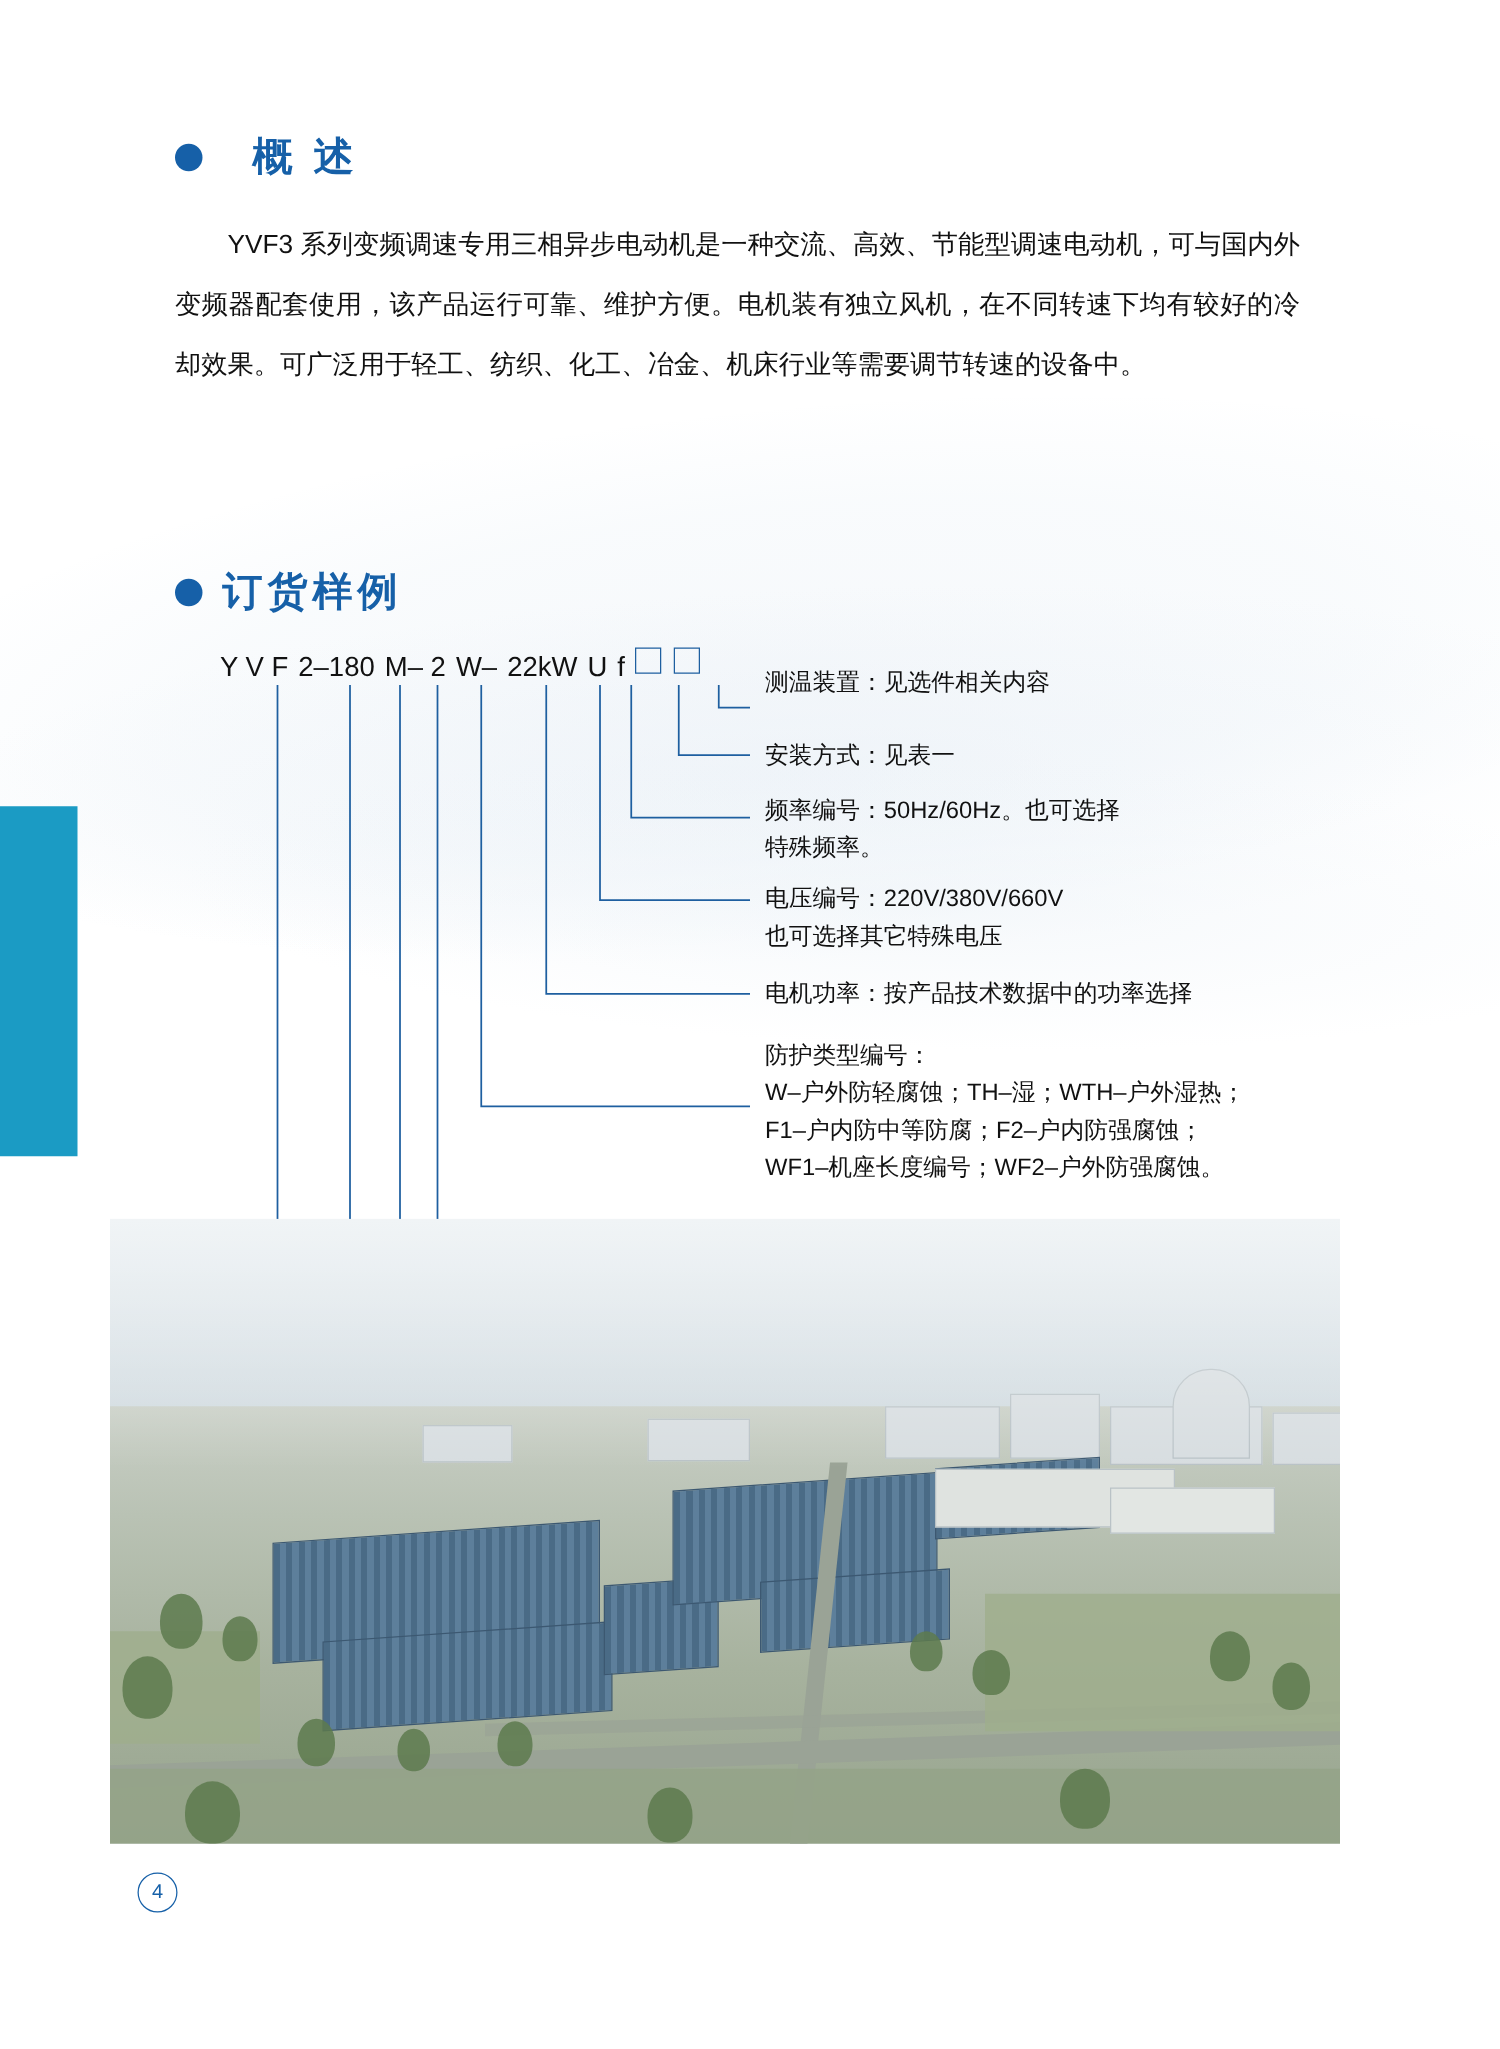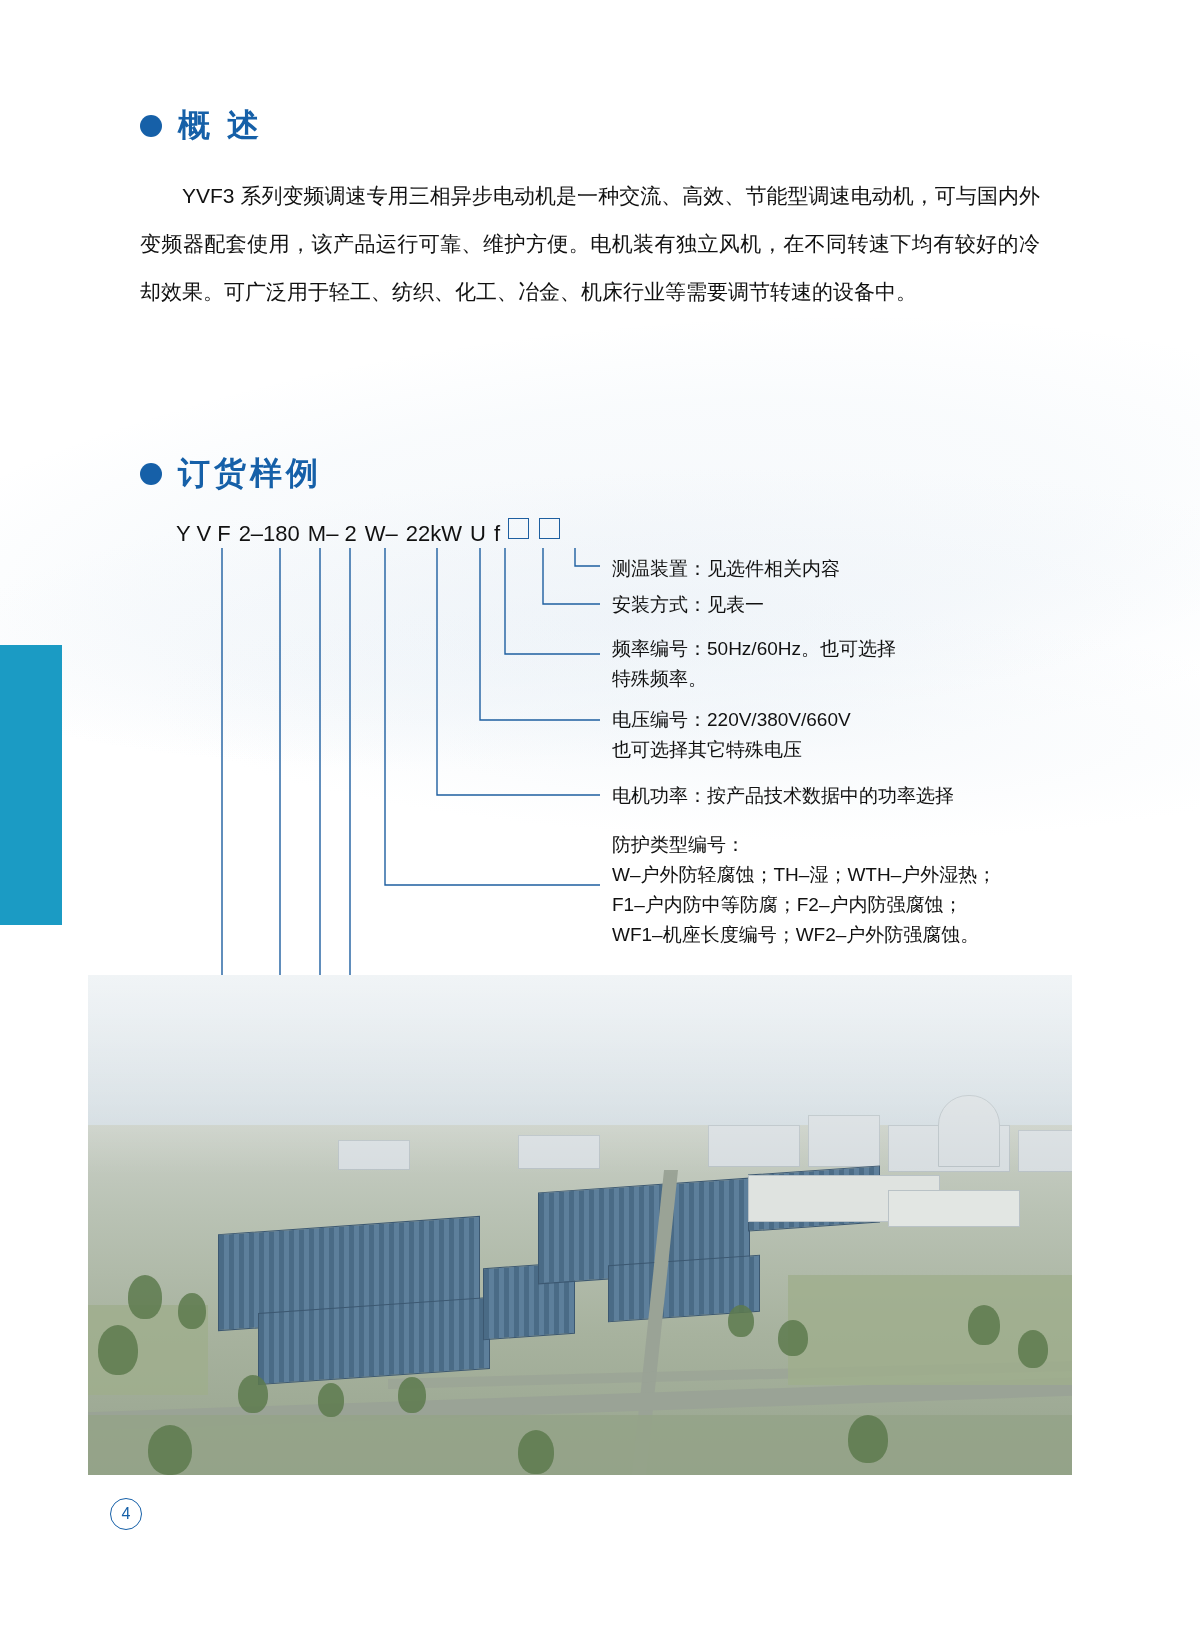--- a/index.html
+++ b/index.html
@@ -23,21 +23,21 @@
        transform:rotate(2deg);}
 
   
   .left-tab{position:absolute;left:0;top:645px;width:62px;height:280px;background:#1b9bc4;}
 
   
   .section-head{position:absolute;display:flex;align-items:center;}
   .bullet{width:22px;height:22px;border-radius:50%;background:#1660a8;margin-right:16px;}
   .section-title{font-size:32px;font-weight:bold;color:#1660a8;letter-spacing:4px;}
 
-  #head-overview{left:140px;top:104px;}
+  #head-overview{left:140px;top:104px;gap:24px;}
   #head-order{left:140px;top:452px;text-align:center;}
 
   
   .para{position:absolute;left:140px;top:172px;width:900px;
         font-size:21px;line-height:48px;color:#111;text-align:justify;}
   .para .indent{display:inline-block;width:2em;}
 
   
   .code-line{position:absolute;left:176px;top:518px;font-size:22px;color:#111;
              white-space:nowrap;letter-spacing:0px;}
@@ -116,21 +116,21 @@
     <path d="M 350 548 L 350 993 L 600 993"></path>
 
     <path d="M 320 548 L 320 1051 L 600 1051"></path>
 
     <path d="M 280 548 L 280 1112 L 600 1112"></path>
 
     <path d="M 222 548 L 222 1152 L 600 1152"></path>
   </g>
 </svg>
 
-<div class="ann" style="left:612px;top:554px;text-align:right;">
+<div class="ann" style="left:612px;top:532px;text-align:right;">
   <div>测温装置：见选件相关内容</div>
 </div>
 
 <div class="ann" style="left:612px;top:590px;">
   <div>安装方式：见表一</div>
 </div>
 
 <div class="ann" style="left:612px;top:634px;">
   <div>频率编号：50Hz/60Hz。也可选择</div>
   <div>特殊频率。</div>

